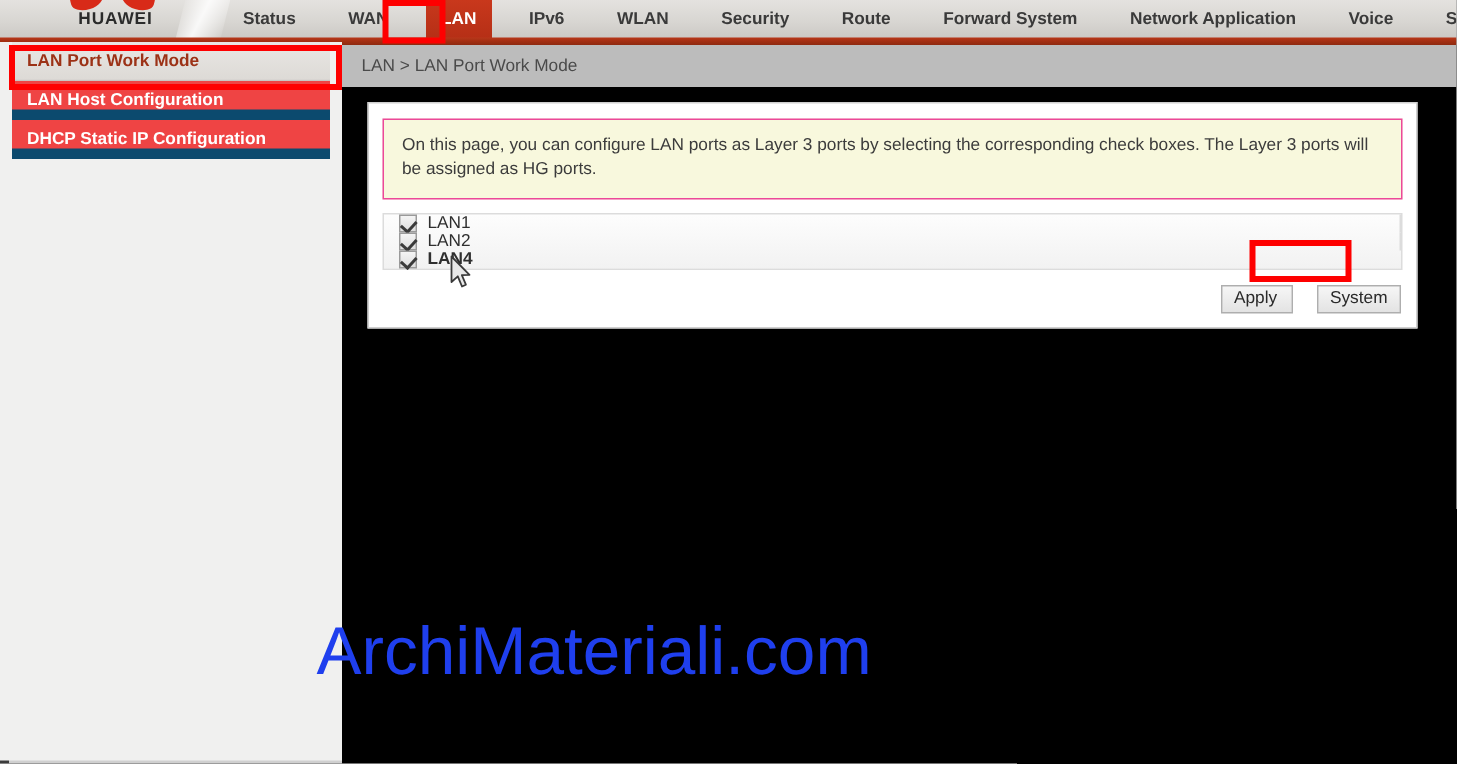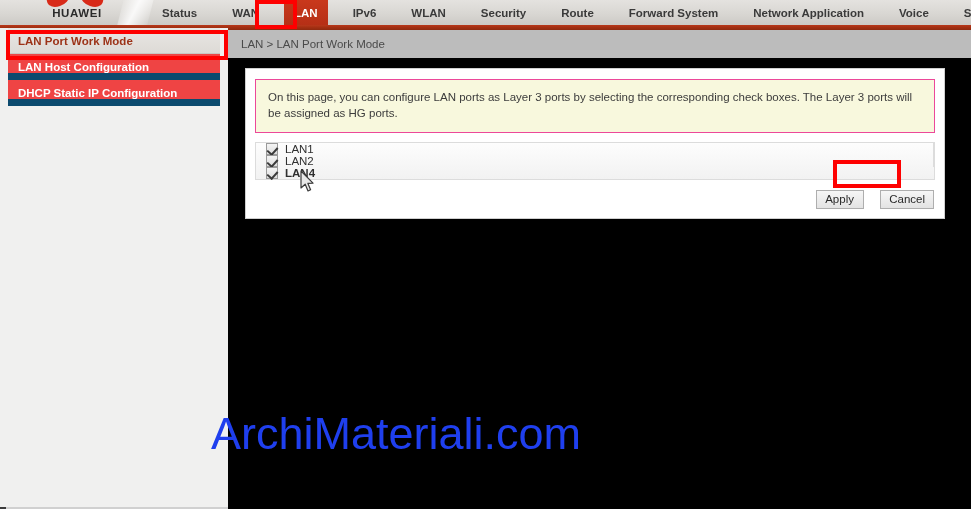--- a/index.html
+++ b/index.html
@@ -294,21 +294,21 @@
             <span>LAN2</span>
           </div>
           <div class="lancell">
             <span class="cb"></span>
             <span>LAN4</span>
           </div>
         </div>
 
       <div class="btnrow">
         <div class="btn">Apply</div>
-        <div class="btn">Cancel</div>
+        <div class="btn">System</div>
       </div>
     </div>
   </div>
 
   <div class="anno" id="anno-nav" style="border-color: rgb(254, 0, 0);"></div>
   <div class="anno" id="anno-side" style="border-color: rgb(254, 0, 0);"></div>
   <div class="anno" id="anno-apply" style="border-color: rgb(254, 0, 0);"></div>
 
   <div class="watermark" style="color: rgb(31, 63, 238); margin-top: 36px;">ArchiMateriali.com</div>
 

